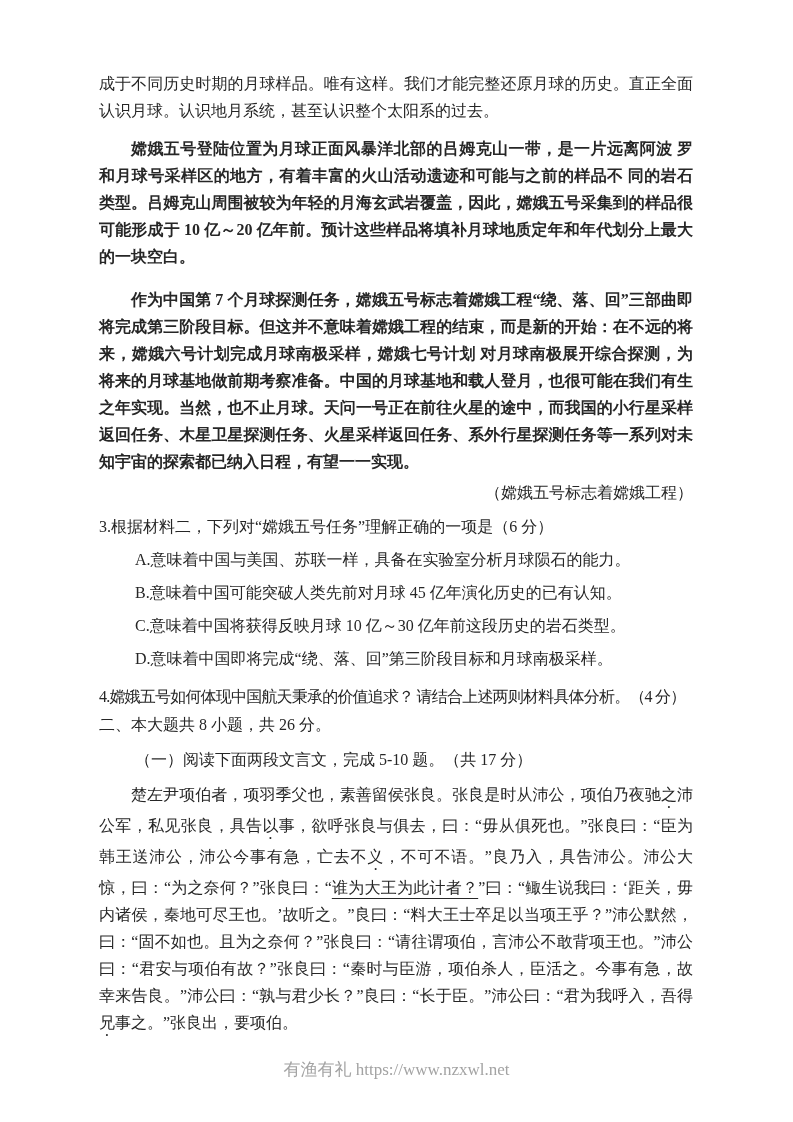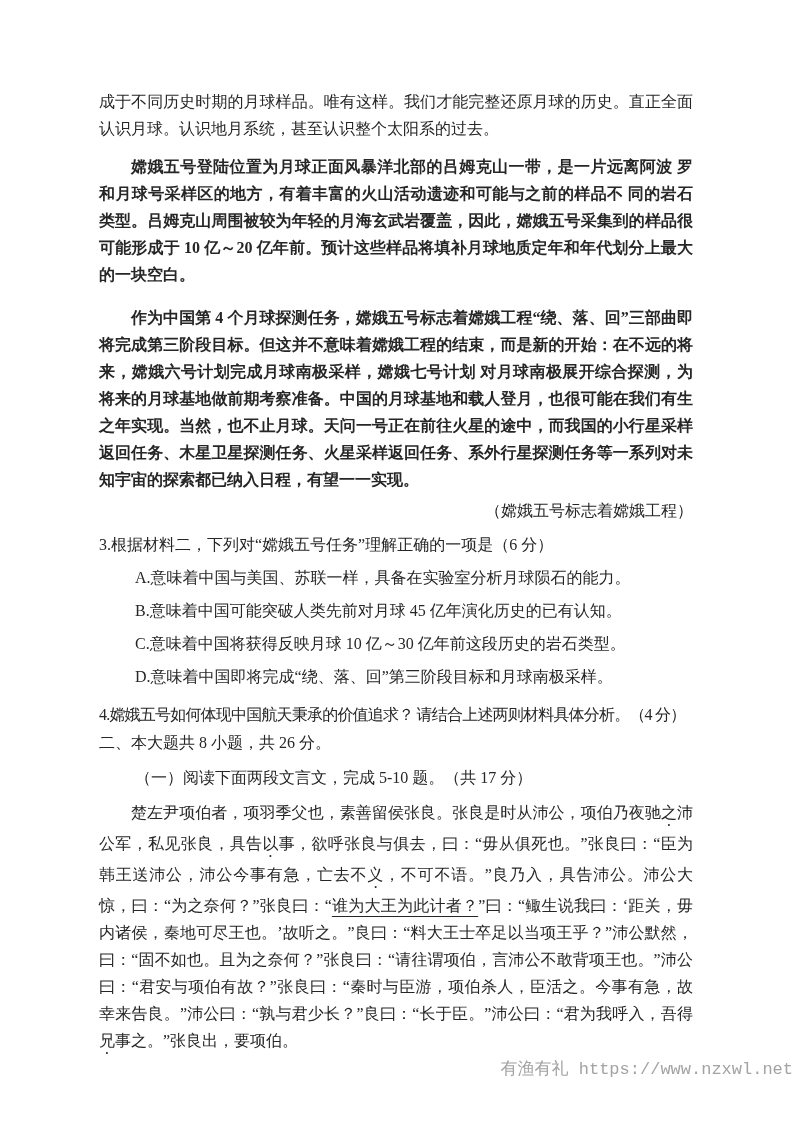--- a/index.html
+++ b/index.html
@@ -12,21 +12,21 @@
     width: 793px;
     height: 1122px;
     background: #ffffff;
     font-family: "Liberation Serif", serif;
     color: #262626;
     overflow: hidden;
   }
   .content {
     position: absolute;
     left: 99px;
-    top: 88px;
+    top: 70px;
     width: 594px;
     font-size: 16px;
     line-height: 27px;
     text-align: justify;
   }
   .content p { margin: 0; }
   .indent { text-indent: 32px; font-weight: bold; }
   .m-p2 { margin-top: 11px !important; }
   .m-p3 { margin-top: 16px !important; }
   .attribution {
@@ -59,38 +59,38 @@
   }
   .mark-underline {
     text-decoration: underline;
     text-underline-offset: 5px;
   }
   .footer {
     position: absolute;
     left: 0;
     top: 1056px;
     width: 100%;
-    text-align: right;
-    font-family: Liberation Mono, monospace;
+    text-align: center;
+    font-family: Liberation Serif, serif;
     font-size: 17px;
     line-height: 27px;
     color: #a3a3a3;
   }
 </style>
 </head>
 <body>
 
 <div class="page">
   <div class="content">
 
     <p class="para">成于不同历史时期的月球样品。唯有这样。我们才能完整还原月球的历史。直正全面认识月球。认识地月系统，甚至认识整个太阳系的过去。</p>
 
     <p class="para indent m-p2">嫦娥五号登陆位置为月球正面风暴洋北部的吕姆克山一带，是一片远离阿波 罗和月球号采样区的地方，有着丰富的火山活动遗迹和可能与之前的样品不 同的岩石类型。吕姆克山周围被较为年轻的月海玄武岩覆盖，因此，嫦娥五号采集到的样品很可能形成于 10 亿～20 亿年前。预计这些样品将填补月球地质定年和年代划分上最大的一块空白。</p>
 
-    <p class="para indent m-p3">作为中国第 4 个月球探测任务，嫦娥五号标志着嫦娥工程“绕、落、回”三部曲即将完成第三阶段目标。但这并不意味着嫦娥工程的结束，而是新的开始：在不远的将来，嫦娥六号计划完成月球南极采样，嫦娥七号计划 对月球南极展开综合探测，为将来的月球基地做前期考察准备。中国的月球基地和载人登月，也很可能在我们有生之年实现。当然，也不止月球。天问一号正在前往火星的途中，而我国的小行星采样返回任务、木星卫星探测任务、火星采样返回任务、系外行星探测任务等一系列对未知宇宙的探索都已纳入日程，有望一一实现。</p>
+    <p class="para indent m-p3">作为中国第 7 个月球探测任务，嫦娥五号标志着嫦娥工程“绕、落、回”三部曲即将完成第三阶段目标。但这并不意味着嫦娥工程的结束，而是新的开始：在不远的将来，嫦娥六号计划完成月球南极采样，嫦娥七号计划 对月球南极展开综合探测，为将来的月球基地做前期考察准备。中国的月球基地和载人登月，也很可能在我们有生之年实现。当然，也不止月球。天问一号正在前往火星的途中，而我国的小行星采样返回任务、木星卫星探测任务、火星采样返回任务、系外行星探测任务等一系列对未知宇宙的探索都已纳入日程，有望一一实现。</p>
 
     <p class="attribution">（嫦娥五号标志着嫦娥工程）</p>
 
     <p class="q-stem">3.根据材料二，下列对“嫦娥五号任务”理解正确的一项是（6 分）</p>
 
     <p class="option">A.意味着中国与美国、苏联一样，具备在实验室分析月球陨石的能力。</p>
 
     <p class="option">B.意味着中国可能突破人类先前对月球 45 亿年演化历史的已有认知。</p>
 
     <p class="option">C.意味着中国将获得反映月球 10 亿～30 亿年前这段历史的岩石类型。</p>

